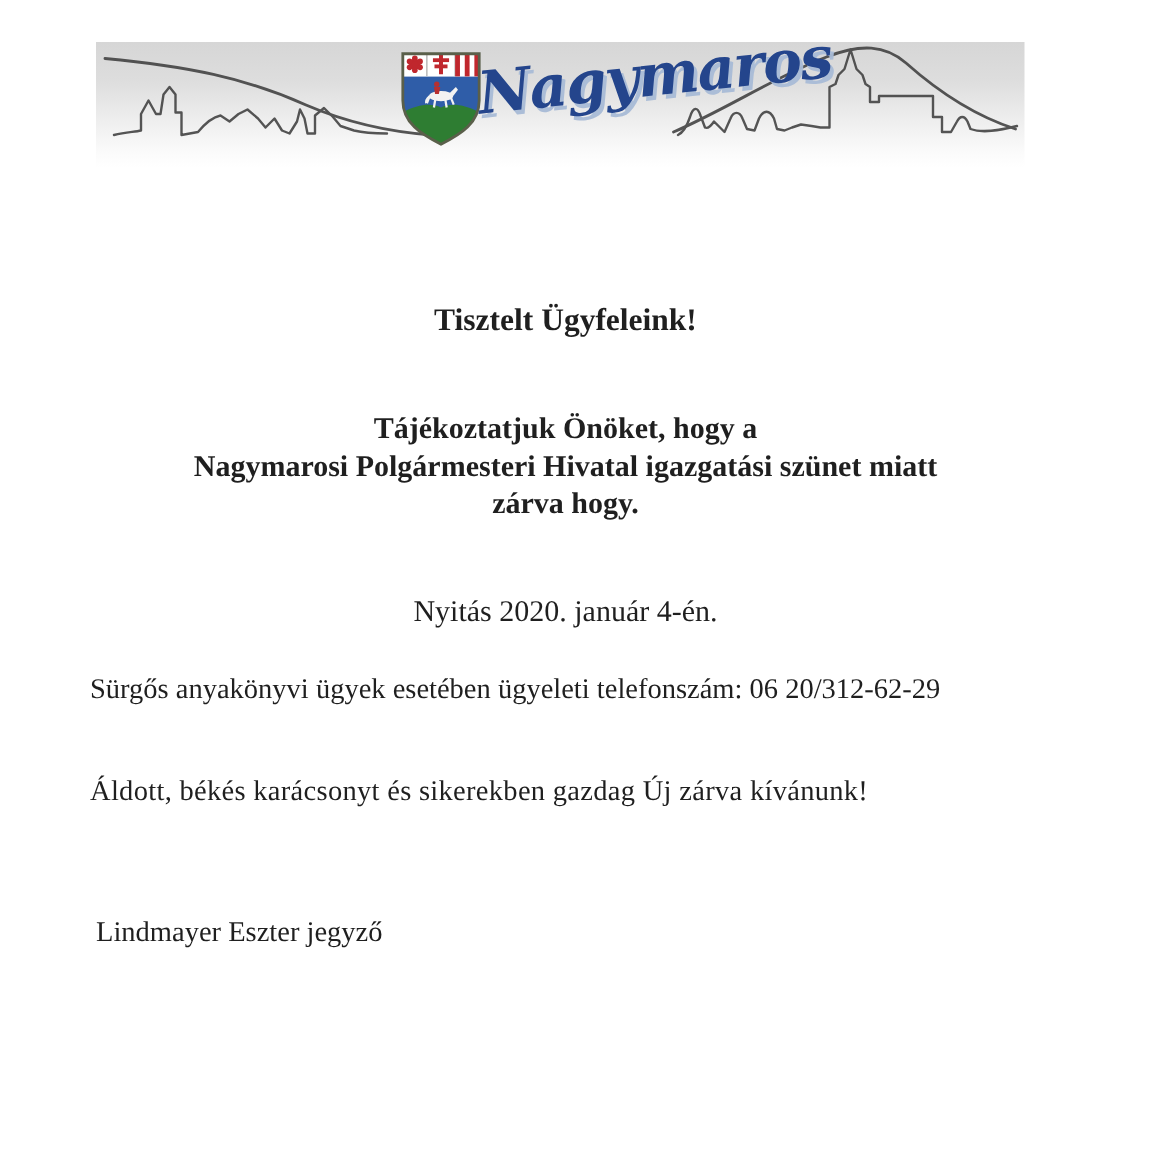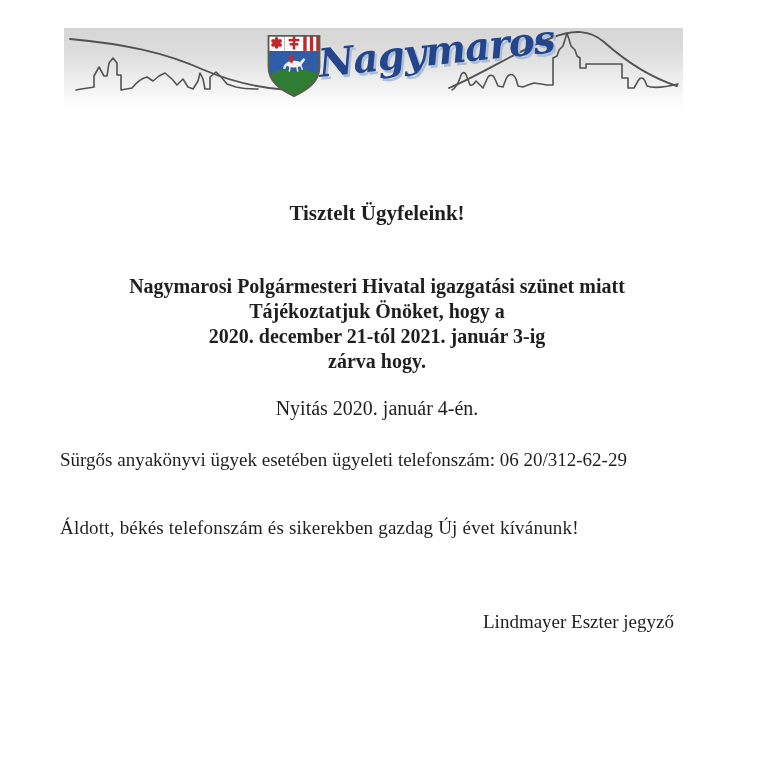--- a/index.html
+++ b/index.html
@@ -29,21 +29,21 @@
     user-select:none;
   }
 
   
   .tcenter{position:absolute;left:64px;width:626px;text-align:center;}
   .salutation{top:200px;font-size:21px;font-weight:bold;line-height:26px;text-align:center;}
   .bodypara{top:274px;font-size:20px;font-weight:bold;line-height:25px;}
   .reopen{top:395px;font-size:20px;font-weight:normal;line-height:26px;}
   .urgent{position:absolute;left:60px;top:448px;width:660px;font-size:19px;line-height:24px;}
   .greeting{position:absolute;left:60px;top:516px;width:660px;font-size:19px;line-height:24px;letter-spacing:0.2px;}
-  .signature{position:absolute;left:64px;top:610px;width:626px;text-align:right;padding-right:16px;box-sizing:border-box;font-size:19px;line-height:24px;}
+  .signature{position:absolute;left:64px;top:610px;width:626px;text-align:left;padding-right:16px;box-sizing:border-box;font-size:19px;line-height:24px;}
 </style>
 </head>
 <body>
 
 <div class="banner">
 
   <svg class="skyline" viewBox="0 0 619 84" fill="none" stroke="#3f3f3f" stroke-width="1.6" stroke-linecap="round" stroke-linejoin="round" opacity="0.88">
 
     <path d="M 6,11 C 60,16 100,24 140,42 C 168,54 196,60 224,62" stroke-width="1.9"></path>
 
@@ -112,25 +112,24 @@
 
     <path d="M3,3 H57 V36 C57,52 44,60 30,67 C16,60 3,52 3,36 Z" fill="none" stroke="#5a5f4a" stroke-width="2"></path>
   </svg>
 
   <div class="script">Nagymaros</div>
 </div>
 
 <div class="tcenter salutation">Tisztelt Ügyfeleink!</div>
 
 <div class="tcenter bodypara">
+  <div>Tájékoztatjuk Önöket, hogy a</div>
   <div>Nagymarosi Polgármesteri Hivatal igazgatási szünet miatt</div>
-  <div>Tájékoztatjuk Önöket, hogy a</div>
-  <div>2020. december 21-tól 2021. január 3-ig</div>
   <div>zárva hogy.</div>
 </div>
 
 <div class="tcenter reopen">Nyitás 2020. január 4-én.</div>
 
 <div class="urgent">Sürgős anyakönyvi ügyek esetében ügyeleti telefonszám: 06 20/312-62-29</div>
 
-<div class="greeting">Áldott, békés telefonszám és sikerekben gazdag Új évet kívánunk!</div>
+<div class="greeting">Áldott, békés karácsonyt és sikerekben gazdag Új zárva kívánunk!</div>
 
 <div class="signature">Lindmayer Eszter jegyző</div>
 
 </body></html>

